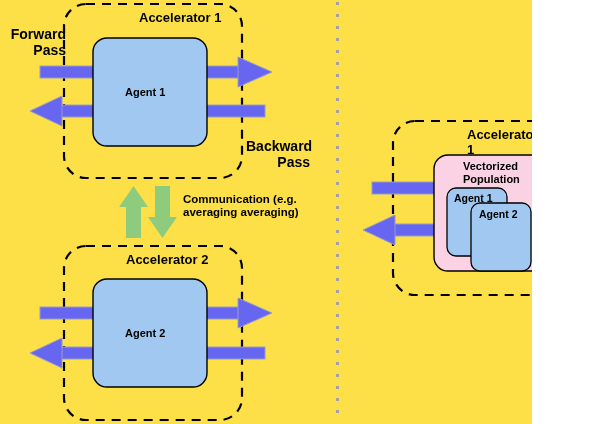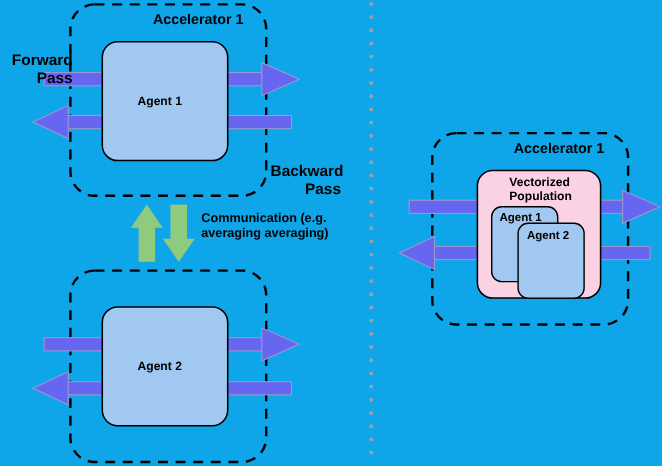--- a/index.html
+++ b/index.html
@@ -5,23 +5,23 @@
   html, body {
     margin: 0;
     padding: 0;
     background: #ffffff;
   }
   body {
     font-family: "Liberation Sans", sans-serif;
   }
   #canvas {
     position: relative;
-    width: 602px;
+    width: 532px;
     height: 424px;
-    background: #0ea5e9;
+    background: #fde047;
     overflow: hidden;
   }
   #canvas svg.layer {
     position: absolute;
     left: 0;
     top: 0;
     width: 602px;
     height: 424px;
   }
   .lbl {
@@ -34,21 +34,20 @@
   }
   .lbl-accel {
     font-size: 13px;
   }
   .lbl-agent {
     font-size: 11px;
   }
   .lbl-pass {
     font-size: 14px;
     text-align: right;
-    margin-top: 20px;
   }
   .lbl-comm {
     font-size: 11.5px;
     text-align: left;
   }
   .lbl-vecpop {
     font-size: 11px;
   }
   .lbl-agent-sm {
     font-size: 10.5px;
@@ -128,26 +127,27 @@
 
   </svg>
 
   <div class="lbl lbl-accel" style="left:139px; top:11px;">Accelerator 1</div>
 
   <div class="lbl lbl-agent" style="left:125px; top:86px;">Agent 1</div>
 
   <div class="lbl lbl-pass" style="left:0px; top:26px; width:66px;">Forward
 Pass</div>
 
-  <div class="lbl lbl-pass" style="left:246px; top:127px; width:64px;">Backward
+  <div class="lbl lbl-pass" style="left:246px; top:138px; width:64px;">Backward
 Pass</div>
 
   <div class="lbl lbl-comm" style="left:183px; top:193px; width:140px;">Communication (e.g.
 averaging averaging)</div>
 
+  <div class="lbl lbl-accel" style="left:126px; top:253px;">Accelerator 2</div>
 
   <div class="lbl lbl-agent" style="left:125px; top:327px;">Agent 2</div>
 
   <div class="lbl lbl-accel" style="left:467px; top:128px;">Accelerator 1</div>
 
   <div class="lbl lbl-vecpop" style="left:463px; top:160px; width:80px;">Vectorized
 Population</div>
 
   <div class="lbl lbl-agent-sm" style="left:454px; top:192px;">Agent 1</div>
 

